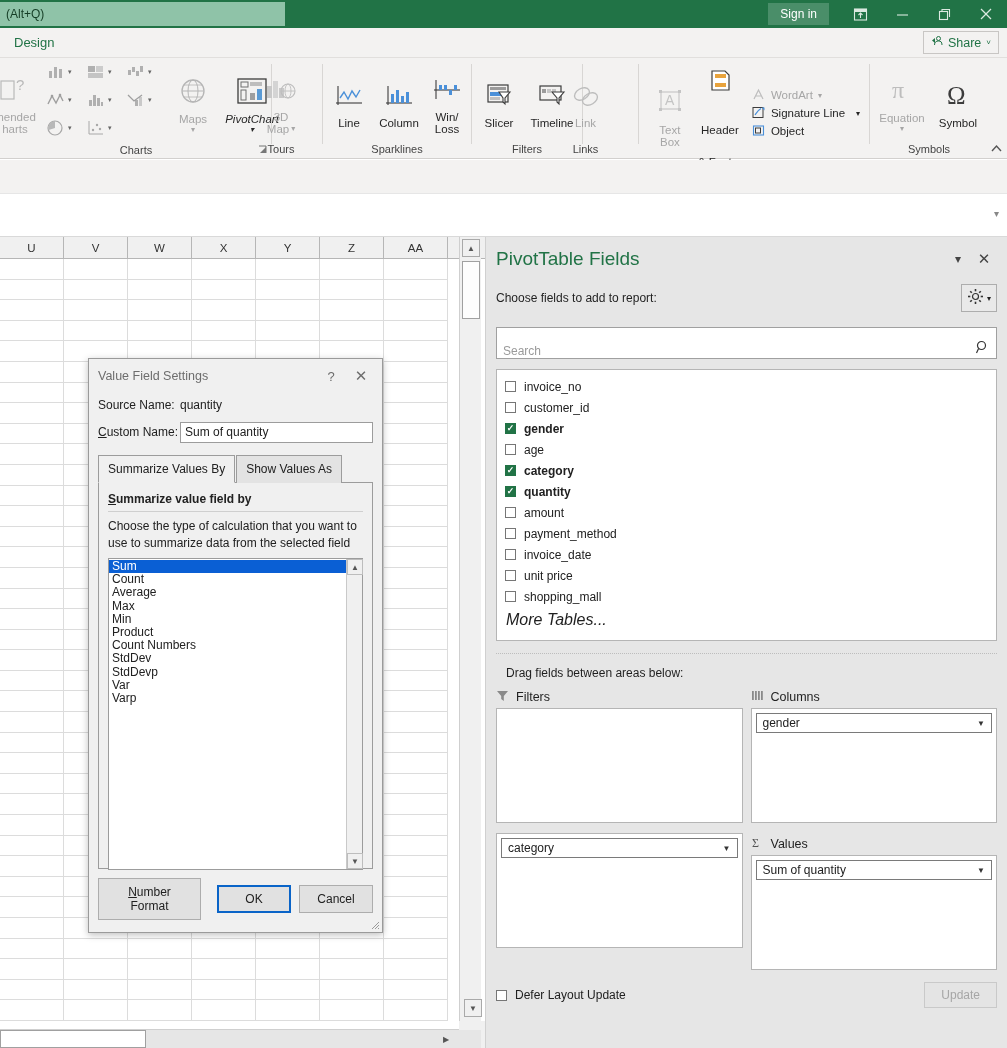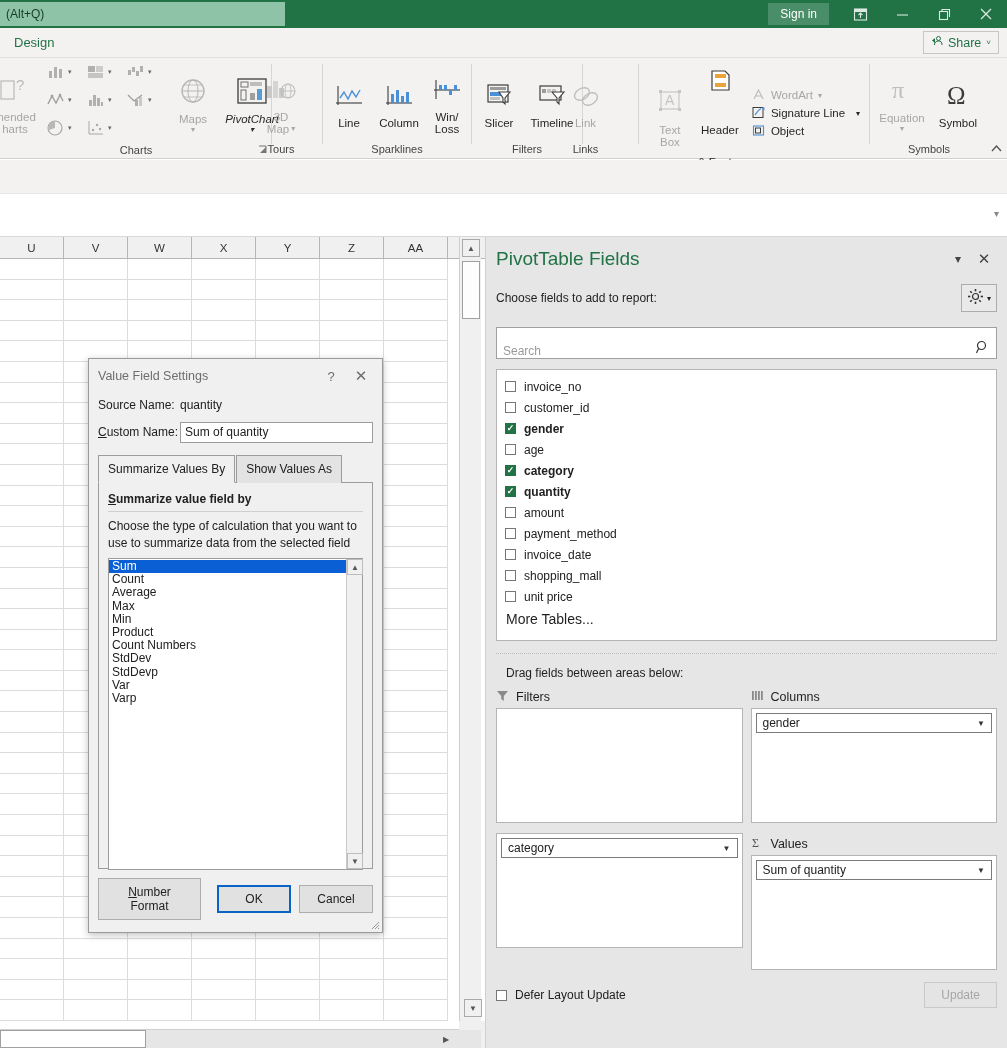--- a/index.html
+++ b/index.html
@@ -184,21 +184,21 @@
     margin: 10px 10px 0 10px; height: 272px; background: #fff; border: 1px solid #b5b5b5;
     padding: 6px 0 0 8px; overflow: hidden;
   }
   .fielditem { display: flex; align-items: center; height: 21px; gap: 8px; font-size: 12px; text-align: right; }
   .fielditem.checked { font-weight: bold; }
   .cbox { width: 11px; height: 11px; border: 1px solid #767676; background: #fff; flex: none; }
   .cbox.on {
     background: #217346; border-color: #217346; color: #fff;
     display: flex; align-items: center; justify-content: center; font-size: 9px; line-height: 9px;
   }
-  .more-tables { font-size: 14px; padding: 4px 0 0 1px; color: #1f1f1f; }
+  .more-tables { font-size: 16px; padding: 4px 0 0 1px; color: #1f1f1f; font-style: italic; }
 
   .drag-label { font-size: 12px; color: #1f1f1f; padding: 12px 0 6px 10px; border-top: 1px dotted #bdbdbd; margin: 12px 10px 0 10px; }
   .areas { display: grid; grid-template-columns: 1fr 1fr; gap: 0 8px; padding: 0 10px; }
   .area-head { display: flex; align-items: center; gap: 7px; font-size: 12.5px; color: #1f1f1f; height: 22px; }
   .area-box { background: #fff; border: 1px solid #b5b5b5; height: 115px; padding: 4px; }
   .pill {
     background: #fff; border: 1px solid #7a7a7a; height: 20px;
     display: flex; align-items: center; padding: 0 6px; font-size: 12px;
   }
   .pill-spacer { flex: 1; }
@@ -1108,25 +1108,25 @@
         <div class="fielditem">
           <span class="cbox"></span>
           <span>payment_method</span>
         </div>
         <div class="fielditem">
           <span class="cbox"></span>
           <span>invoice_date</span>
         </div>
         <div class="fielditem">
           <span class="cbox"></span>
-          <span>shopping_mall</span>
+          <span>unit price</span>
         </div>
         <div class="fielditem">
           <span class="cbox"></span>
-          <span>unit price</span>
+          <span>shopping_mall</span>
         </div>
         <div class="more-tables">More Tables...</div>
       </div>
 
     <div class="drag-label">Drag fields between areas below:</div>
 
     <div class="areas">
       <div>
         <div class="area-head">
           <span>

